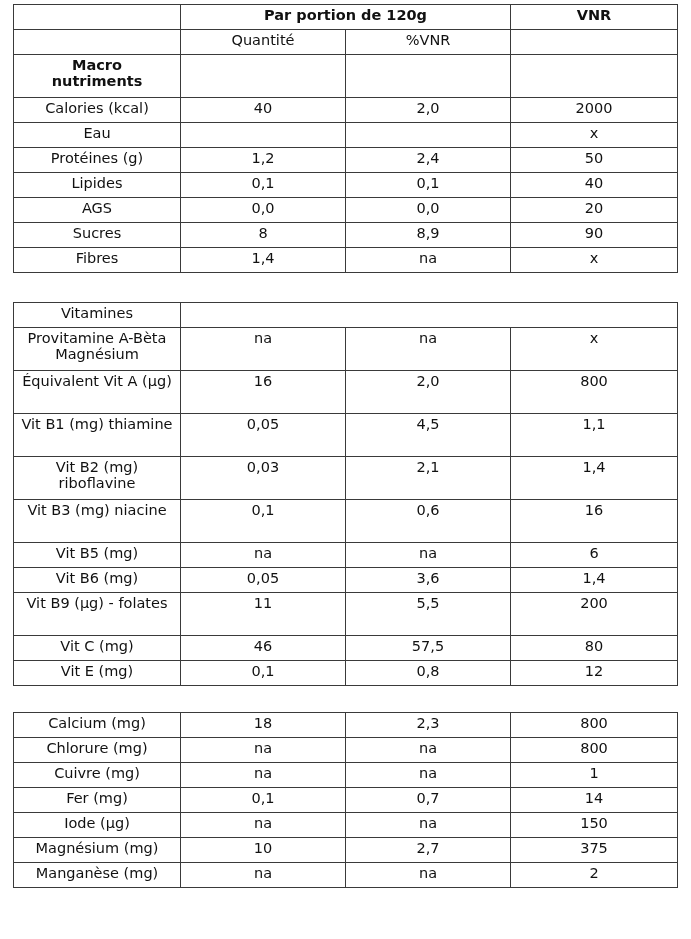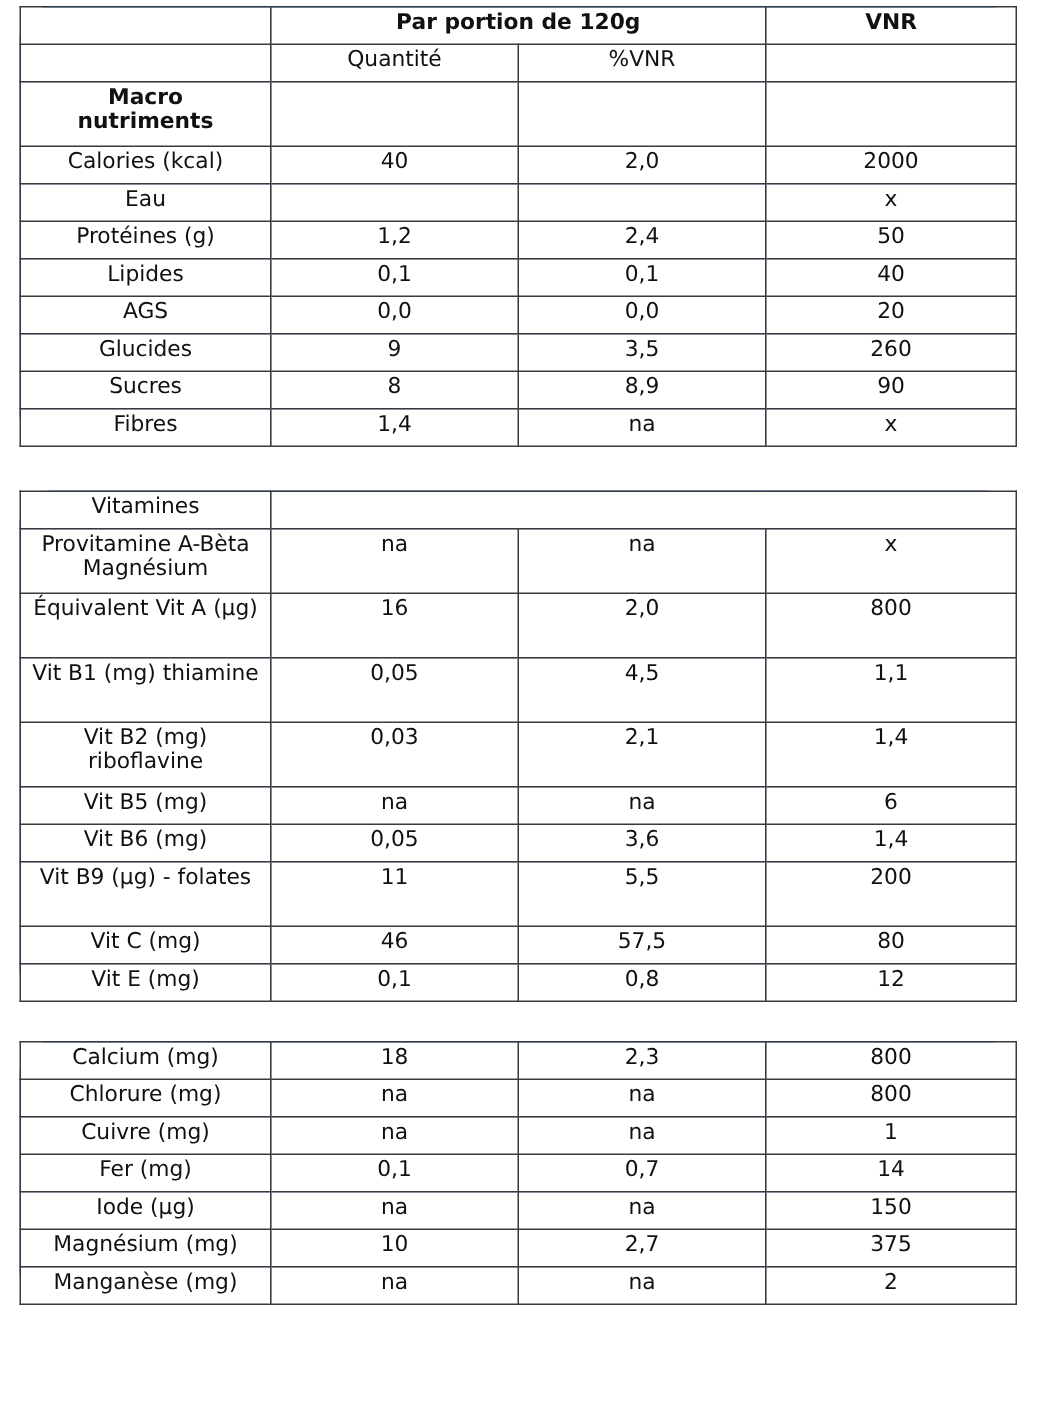--- a/index.html
+++ b/index.html
@@ -138,26 +138,20 @@
         <td class="green">0,1</td>
         <td>40</td>
       </tr>
       <tr class="r1">
         <td class="label green">AGS</td>
         <td class="green">0,0</td>
         <td class="green">0,0</td>
         <td>20</td>
       </tr>
       <tr class="r1">
-        <td class="label">Glucides</td>
-        <td>9</td>
-        <td>3,5</td>
-        <td>260</td>
-      </tr>
-      <tr class="r1">
         <td class="label">Sucres</td>
         <td>8</td>
         <td>8,9</td>
         <td>90</td>
       </tr>
       <tr class="r1">
         <td class="label">Fibres</td>
         <td>1,4</td>
         <td>na</td>
         <td>x</td>
@@ -196,20 +190,26 @@
         <td class="green">0,05</td>
         <td class="green">4,5</td>
         <td>1,1</td>
       </tr>
       <tr class="r2">
         <td class="label">Vit B2 (mg) riboflavine</td>
         <td>0,03</td>
         <td>2,1</td>
         <td>1,4</td>
       </tr>
+      <tr class="r2">
+        <td class="label">Vit B3 (mg) niacine</td>
+        <td>0,1</td>
+        <td>0,6</td>
+        <td>16</td>
+      </tr>
       <tr class="r1">
         <td class="label">Vit B5 (mg)</td>
         <td>na</td>
         <td>na</td>
         <td>6</td>
       </tr>
       <tr class="r1">
         <td class="label green">Vit B6 (mg)</td>
         <td class="green">0,05</td>
         <td class="green">3,6</td>

